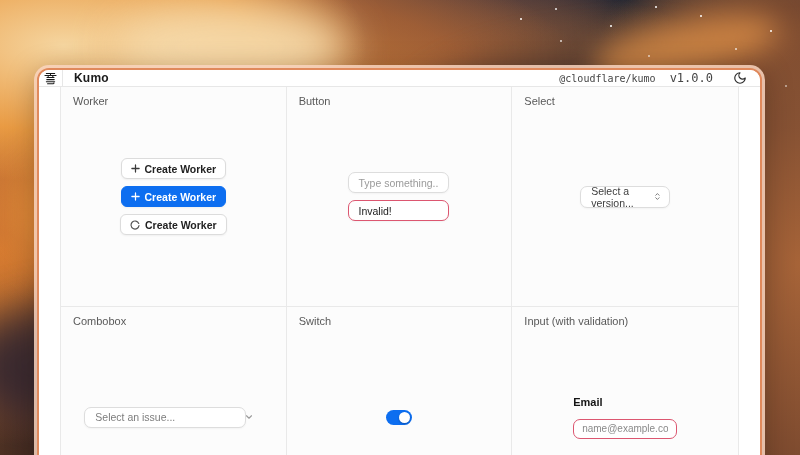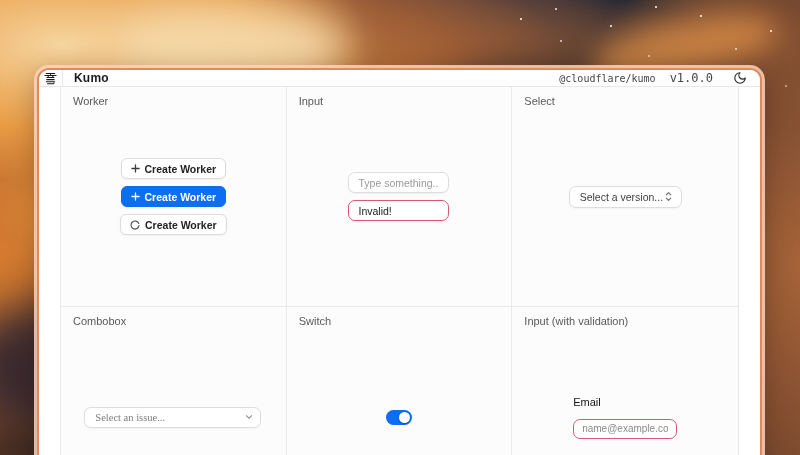--- a/index.html
+++ b/index.html
@@ -75,39 +75,39 @@
   .stack { display:flex; flex-direction:column; gap:7px; align-items:center; }
   .text-input {
     width:101px; height:21px; border:1px solid #ddd; border-radius:7px; background:#fff;
     padding:0 9px; font-size:10.5px; color:#222; font-family:"Liberation Sans",sans-serif;
     box-shadow:0 1px 2px rgba(0,0,0,.04); outline:none;
   }
   .text-input::placeholder { color:#9a9a9a; }
   .text-input.invalid { border:1.5px solid #dc5670; }
 
   .select-trigger {
-    width:113px; height:22px; background:#fff; border:1px solid #ddd; border-radius:7px;
+    width:90px; height:22px; background:#fff; border:1px solid #ddd; border-radius:7px;
     display:flex; align-items:center; justify-content:space-between; padding:0 8px 0 10px;
     font-size:10.5px; color:#3d3d3d; cursor:pointer; box-shadow:0 1px 2px rgba(0,0,0,.04);
   }
 
   .combobox { position:relative; width:178px; }
   .combobox input {
-    width:177px; height:21px; border:1px solid #ddd; border-radius:7px; background:#fff;
+    width:162px; height:21px; border:1px solid #ddd; border-radius:7px; background:#fff;
     padding:0 16px 0 10px; font-size:10.5px; color:#444; outline:none;
-    font-family:Liberation Serif, serif; box-shadow:0 1px 2px rgba(0,0,0,.04);
+    font-family:Liberation Sans, sans-serif; box-shadow:0 1px 2px rgba(0,0,0,.04);
   }
   .combobox input::placeholder { color:#7d7d7d; }
   .combobox .chev { position:absolute; right:8px; top:50%; transform:translateY(-50%); pointer-events:none; }
 
   .switch { width:26px; height:15px; border-radius:8px; background:#0d6ef0; position:relative; cursor:pointer; }
   .switch .knob { position:absolute; left:13px; top:2px; width:11px; height:11px; border-radius:50%; background:#fff; box-shadow:0 1px 2px rgba(0,0,0,.25); }
 
   .field { display:flex; flex-direction:column; }
-  .field-label { font-size:11px; font-weight:400; color:#141414; margin-bottom:11px; }
+  .field-label { font-size:11px; font-weight:700; color:#141414; margin-bottom:11px; }
   .field input {
     width:104px; height:20px; border:1.5px solid #dc5670; border-radius:7px; background:#fff;
     padding:0 8px; font-size:10px; color:#333; outline:none; font-family:"Liberation Sans",sans-serif;
   }
   .field input::placeholder { color:#8a8a8a; }
 </style>
 </head>
 <body>
 
 <div class="cloud c1"></div>
@@ -163,21 +163,21 @@
         <button class="btn">
           <svg class="icon-svg" width="10" height="10" viewBox="0 0 12 12" fill="none" stroke="#555" stroke-width="1.4" stroke-linecap="round">
               <path d="M10.5 4.2 A4.8 4.8 0 1 0 10.8 6.8"></path>
             </svg>
           <span>Create Worker</span>
         </button>
       </div>
     </div>
 
     <div class="cell br bb">
-      <span class="cell-label">Input</span>
+      <span class="cell-label">Button</span>
       <div class="stack">
         <input class="text-input" type="text" placeholder="Type something..." style="">
         <input class="text-input invalid" type="text" value="Invalid!" style="">
       </div>
     </div>
 
     <div class="cell bb">
       <span class="cell-label">Select</span>
       <div class="select-trigger">
         <span>Select a version...</span>

